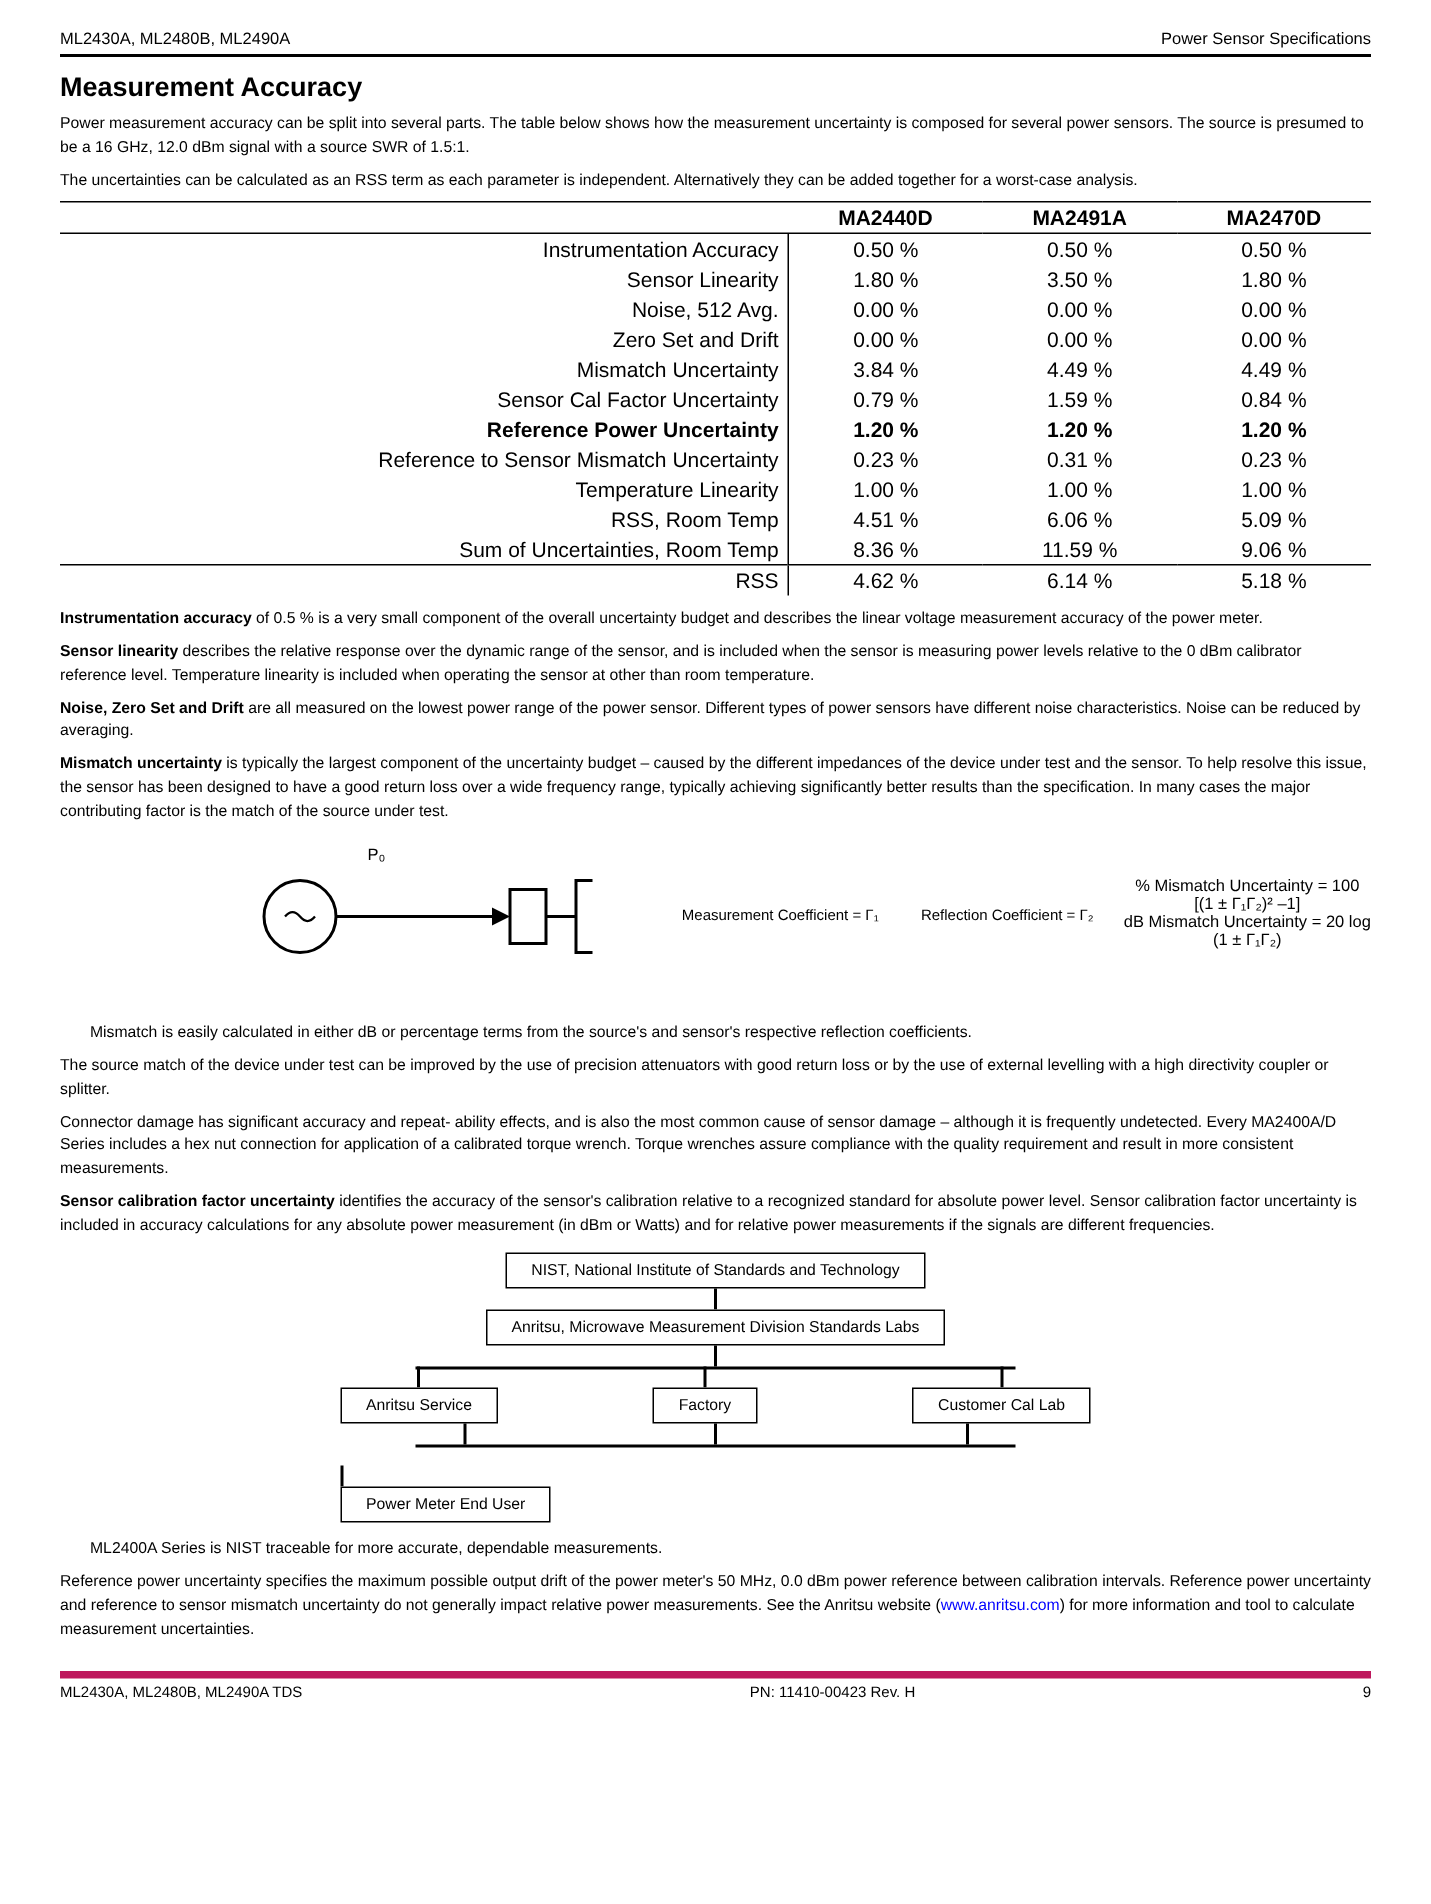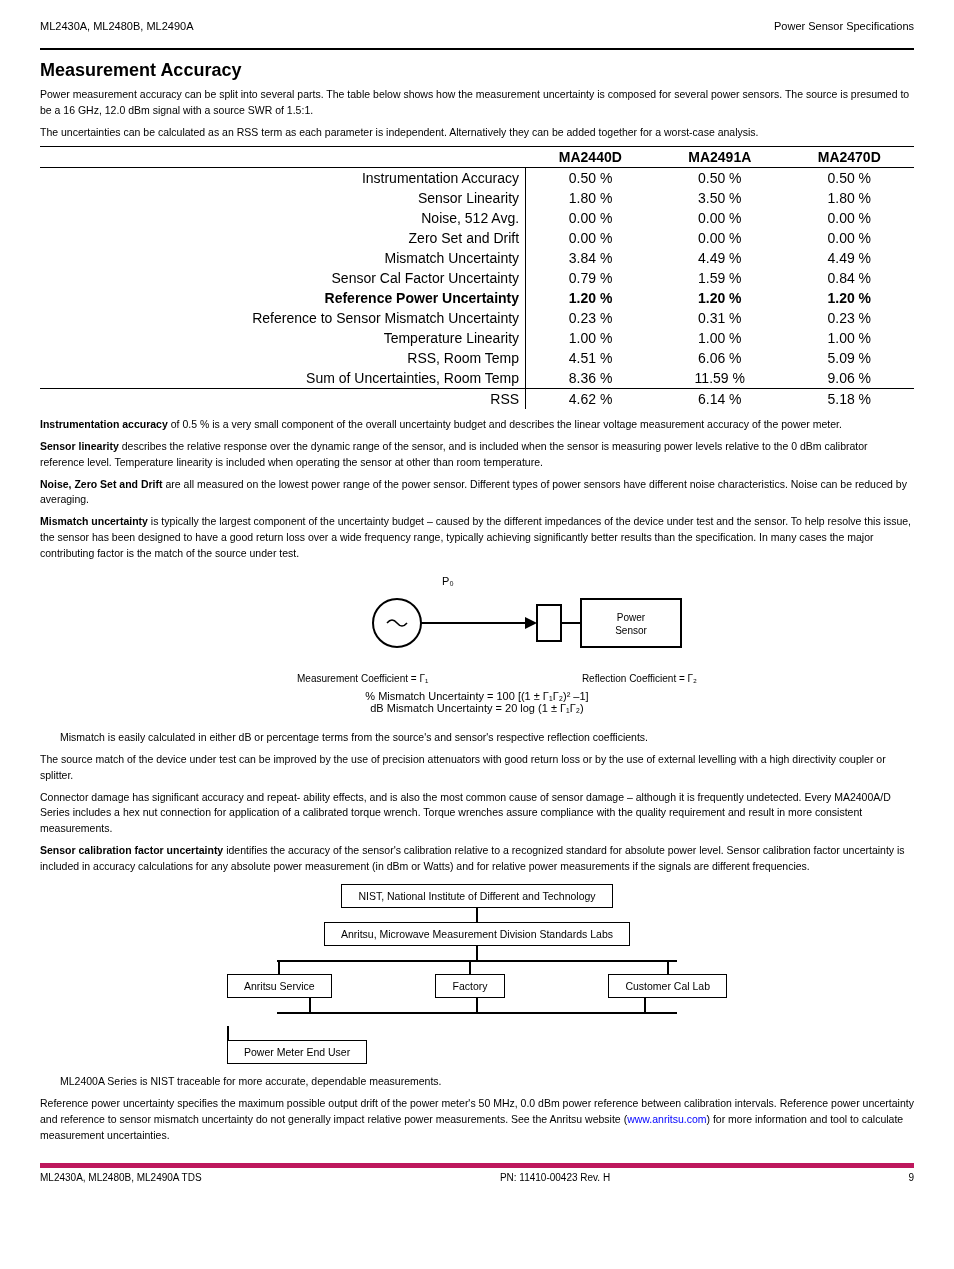--- a/index.html
+++ b/index.html
@@ -10,21 +10,21 @@
       background: #fff;
       width: 954px;
       min-height: 1269px;
       padding: 20px 40px;
     }
     .page-header {
       display: flex;
       justify-content: space-between;
       align-items: flex-end;
       border-bottom: 2px solid #000;
-      padding-bottom: 16px;
+      padding-bottom: 4px;
       margin-bottom: 10px;
     }
     .section-title { font-size: 18px; font-weight: bold; margin-bottom: 6px; }
     .body-text { font-size: 10.5px; line-height: 1.5; margin-bottom: 6px; }
     table {
       border-collapse: collapse;
       width: 100%;
       margin-bottom: 8px;
       font-size: 14px;
     }
@@ -86,23 +86,23 @@
     .page-footer {
       display: flex;
       justify-content: space-between;
       border-top: 5px solid #be185d;
       padding-top: 4px;
       margin-top: 20px;
       font-size: 10px;
     }
     .diagram-svg-area {
       display: flex;
-      flex-direction: column;
+      flex-direction: row;
       align-items: center;
-      margin: 10px 0 10px 0;
+      margin: 10px 0 22px 0;
     }
   </style>
 </head>
 <body>
 
 <div class="page-header">
   <span>ML2430A, ML2480B, ML2490A</span>
   <span>Power Sensor Specifications</span>
 </div>
 
@@ -240,21 +240,21 @@
 </div>
 
 <p class="body-text" style="text-indent:20px;">Mismatch is easily calculated in either dB or percentage terms from the source's and sensor's respective reflection coefficients.</p>
 <p class="body-text">The source match of the device under test can be improved by the use of precision attenuators with good return loss or by the use of external levelling with a high directivity coupler or splitter.</p>
 <p class="body-text">Connector damage has significant accuracy and repeat- ability effects, and is also the most common cause of sensor damage – although it is frequently undetected. Every MA2400A/D Series includes a hex nut connection for application of a calibrated torque wrench. Torque wrenches assure compliance with the quality requirement and result in more consistent measurements.</p>
 <p class="body-text">
   <span class="bold-inline">Sensor calibration factor uncertainty</span><span> identifies the accuracy of the sensor's calibration relative to a recognized standard for absolute power level. Sensor calibration factor uncertainty is included in accuracy calculations for any absolute power measurement (in dBm or Watts) and for relative power measurements if the signals are different frequencies.</span>
 </p>
 
 <div class="hierarchy-area">
-  <div class="hier-box">NIST, National Institute of Different and Technology</div>
+  <div class="hier-box">NIST, National Institute of Standards and Technology</div>
   <div class="hier-connector-v"></div>
   <div class="hier-box">Anritsu, Microwave Measurement Division Standards Labs</div>
   <div class="hier-connector-v"></div>
 
   <div style="display:flex; align-items:center; justify-content:center; width:100%; position:relative;">
     <div style="position:absolute; top:0; left:50px; right:50px; height:2px; background:#000;"></div>
     <div style="display:flex; justify-content:space-between; width:100%;">
       <div class="hier-branch">
         <div style="width:2px; height:14px; background:#000; margin:0 auto;"></div>
         <div class="hier-box">Anritsu Service</div>

